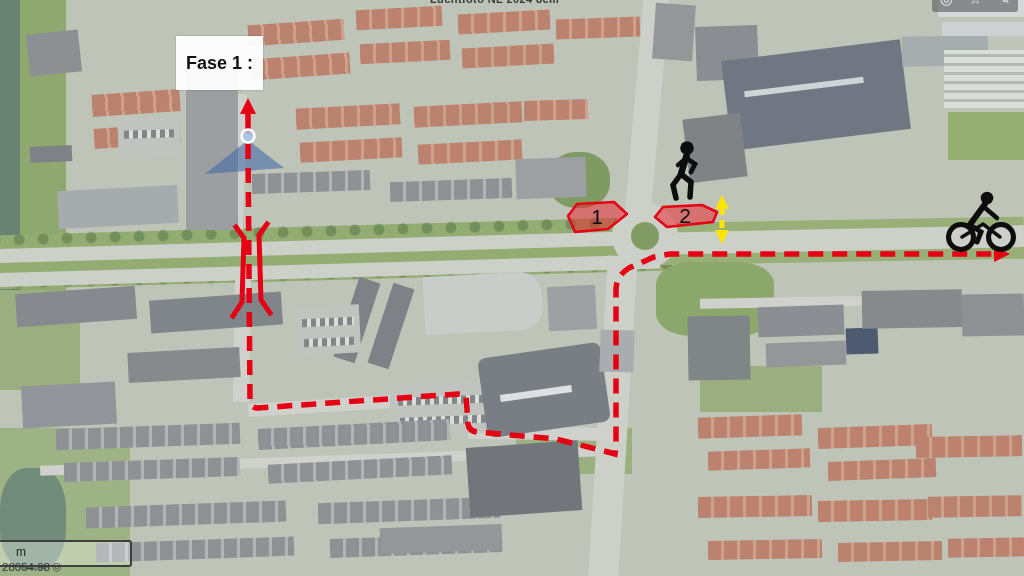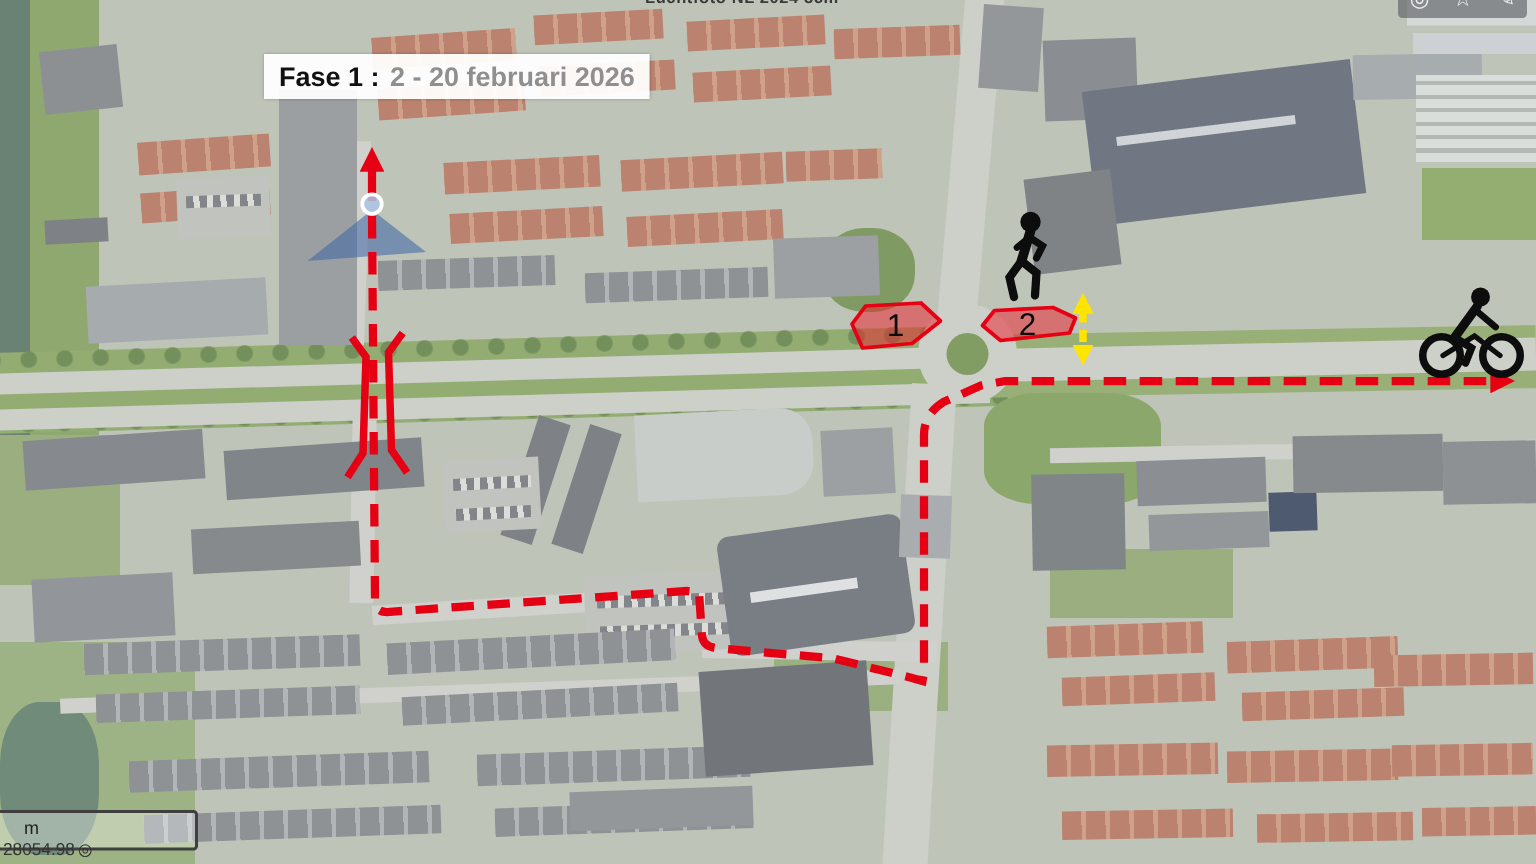--- a/index.html
+++ b/index.html
@@ -25,21 +25,21 @@
   .zone-label{font:21px "Liberation Sans",sans-serif;fill:#0b0b0b;text-anchor:middle;}
   .yellow-arrow{fill:none;stroke:var(--arrow_yellow,#ffe400);stroke-width:5;stroke-dasharray:8 5;}
   .cone{fill:var(--cone_blue,rgba(58,100,165,.55));}
   .marker-circle{fill:var(--marker_fill,#aac6e6);fill-opacity:.85;stroke:#fff;stroke-width:2.5;}
   .fig{stroke:#0d0d0d;stroke-linecap:round;fill:none;}
   .fig-fill{fill:#0d0d0d;}
   .mk-red{fill:var(--route_red,#e60014);}
   .mk-yel{fill:var(--arrow_yellow,#ffe400);}
   
   .phase-box{position:absolute;left:176px;top:36px;height:30px;background:rgba(255,255,255,.94);
-        padding:0 10px;display:flex;align-items:center;gap:7px;font-size:18px;font-weight:bold;
+        padding:12px 10px;display:flex;align-items:center;gap:7px;font-size:18px;font-weight:bold;
         color:#111;box-shadow:0 0 2px rgba(0,0,0,.25);white-space:nowrap;}
   .phase-box .dates{color:var(--dates_gray,#8f8f8f);}
   .watermark{position:absolute;left:430px;top:-7px;font-size:11px;color:#3a3a3a;
         font-weight:bold;letter-spacing:.4px;}
   .topbar{position:absolute;right:6px;top:-14px;height:26px;width:86px;
         background:rgba(85,88,92,.6);border-radius:3px;display:flex;align-items:center;
         justify-content:space-around;color:#eef0f2;font-size:15px;}
   .topbar span{cursor:pointer;}
   .scalebar{position:absolute;left:-66px;top:540px;width:194px;height:23px;
         border:2px solid #3f3f3f;background:rgba(255,255,255,.35);border-radius:3px;}
@@ -212,21 +212,20 @@
   <div class="watermark">Luchtfoto NL 2024 8cm</div>
 
   <div class="topbar">
     <span>◎</span>
     <span>☆</span>
     <span>✎</span>
   </div>
 
   <div class="phase-box">
     <span>Fase 1 :</span>
-    <span class="dates">2 - 20 februari 2026</span>
   </div>
 
   <div class="scalebar">
     <span>m</span>
   </div>
 
   <div class="coords">
     <span>28054.98</span>
     <span style="font-size:11px">◎</span>
   </div>

